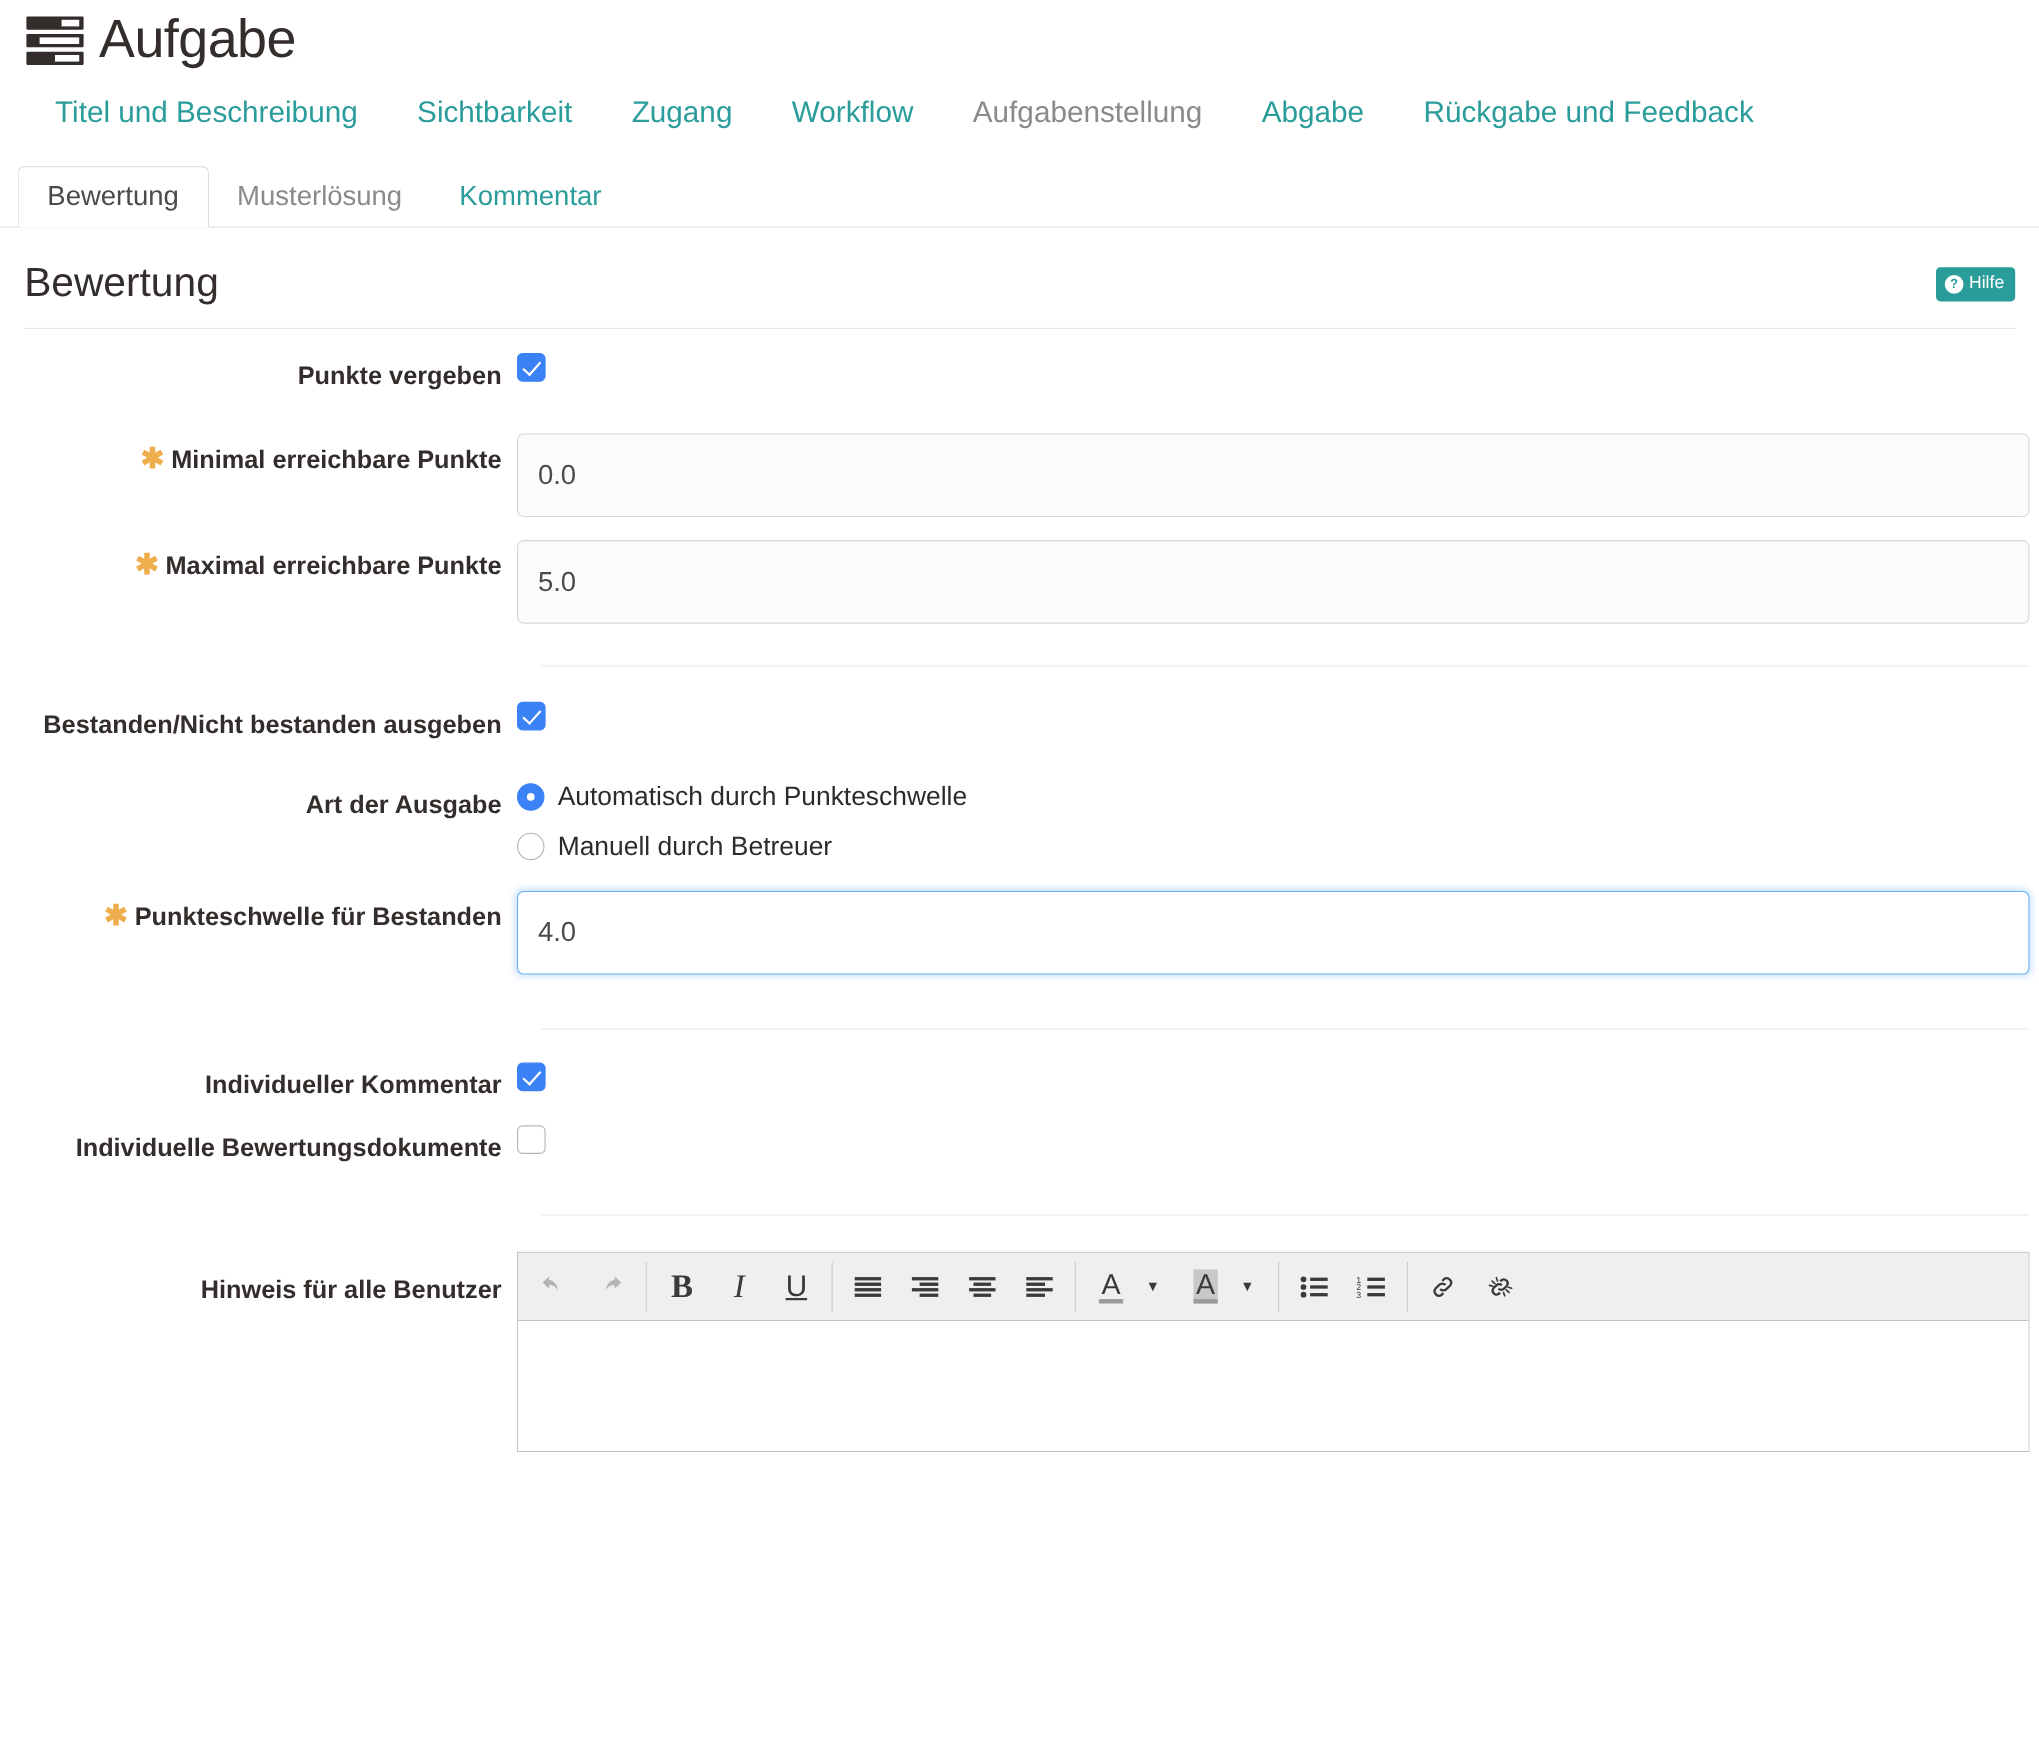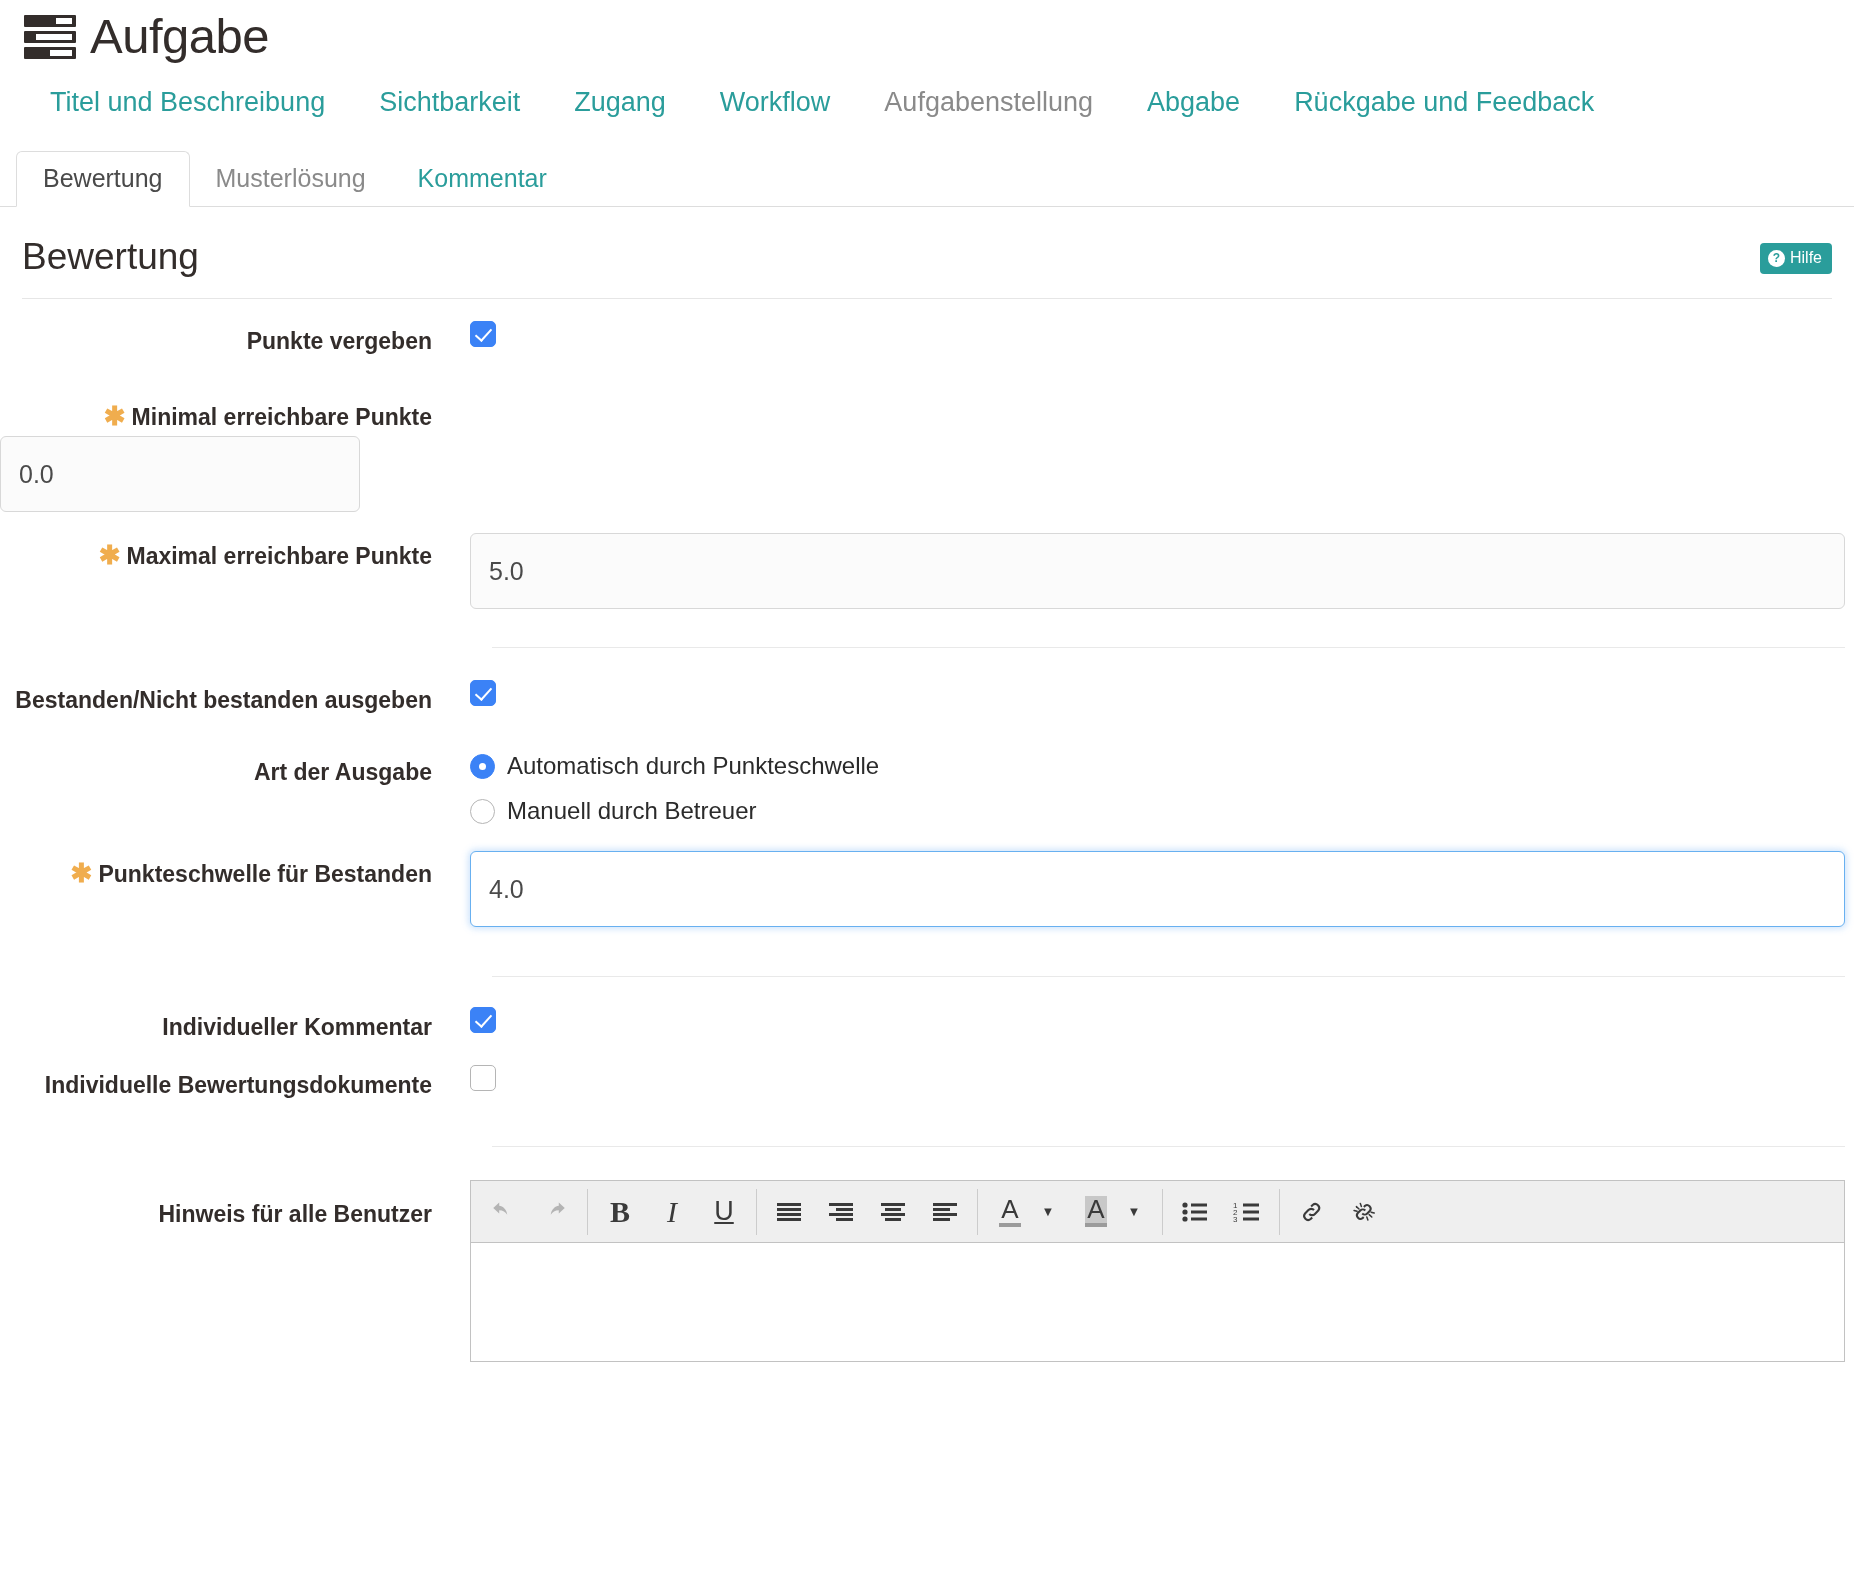--- a/index.html
+++ b/index.html
@@ -109,21 +109,21 @@
   .form { padding-top: 18px; }
   .frow {
     display: flex; align-items: flex-start;
     padding: 0 0 0 0;
   }
   .flabel {
     width: 470px; min-width: 470px;
     text-align: right;
     font-size: 23px; font-weight: bold; color: #332d2b;
     line-height: 1.45;
-    padding-right: 38px;
+    padding-right: 14px;
     padding-top: 4px;
     position: relative;
   }
   .flabel .req {
     color: #f0ad4e; font-weight: bold; font-size: 26px;
     margin-right: 6px;
   }
   .fctl { flex: 1; padding-right: 9px; }
 
   
@@ -255,21 +255,21 @@
 
 <div class="form">
 
   <div class="frow" style="margin-top:4px;">
     <div class="flabel">Punkte vergeben</div>
     <div class="fctl">
       <span class="cb checked"></span>
     </div>
   </div>
 
-  <div class="frow" style="margin-top:36px;flex-direction:column;">
+  <div class="frow" style="margin-top:36px;">
     <div class="flabel">
       <span class="req">✱</span><span>Minimal erreichbare Punkte</span>
     </div>
     <div class="fctl">
       <input class="tinput" type="text" value="0.0" style="">
     </div>
   </div>
 
   <div class="frow" style="margin-top:21px;">
     <div class="flabel">

